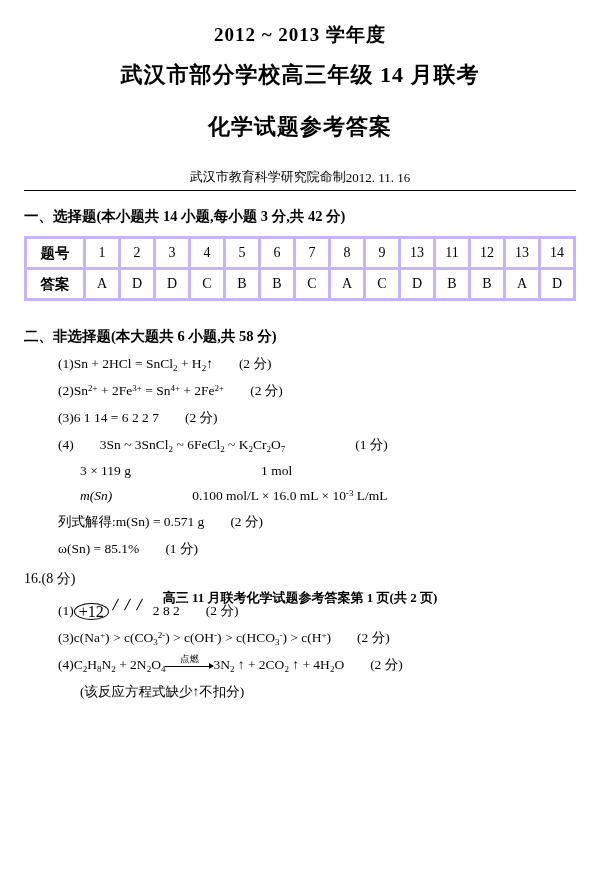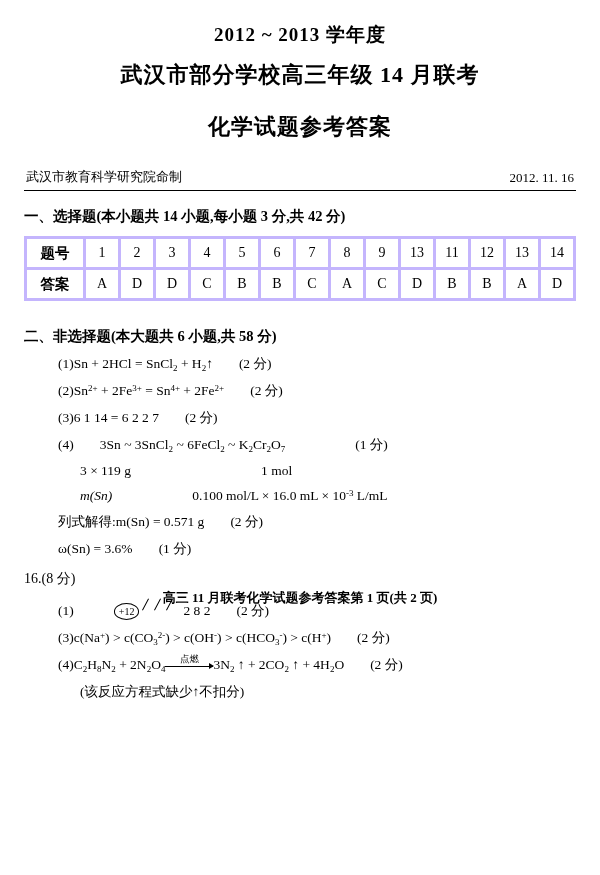--- a/index.html
+++ b/index.html
@@ -26,21 +26,21 @@
     text-align: center;
     font-weight: bold;
     letter-spacing: 1px;
   }
   .t1 { font-size: 19px; margin-top: 6px; }
   .t2 { font-size: 22px; margin-top: 12px; }
   .t3 { font-size: 22px; margin-top: 22px; }
 
   .byline-row {
     display: flex;
-    justify-content: space-between;
+    justify-content: center;
     align-items: flex-end;
     font-size: 13px;
     margin-top: 26px;
     padding: 0 2px 4px 2px;
   }
   .hr {
     border-bottom: 1.6px solid #000;
     margin: 0 0 0 0;
   }
 
@@ -92,25 +92,24 @@
   .sp-xl { width: 70px; }
 
   sub { font-size: 9px; vertical-align: -0.28em; }
   sup { font-size: 9px; vertical-align: 0.42em; }
 
   .circle-num {
     display: inline-block;
     border: 1.2px solid #000;
     border-radius: 50%;
     padding: 0 4px;
-    font-size: 10px;
+    font-size: 16px;
     line-height: 15px;
     height: 15px;
     vertical-align: middle;
-    margin-left: 40px;
   }
   .slashes {
     display: inline-block;
     position: relative;
     width: 44px;
     height: 14px;
     vertical-align: middle;
   }
   .slashes i {
     position: absolute;
@@ -247,21 +246,21 @@
 
   <div class="line indent2">
     <em>m(Sn)</em><span class="sp" style="width:80px"></span><span>0.100 mol/L × 16.0 mL × 10</span><sup>-3</sup><span> L/mL</span>
   </div>
 
   <div class="line">
     <span>列式解得:m(Sn) = 0.571 g</span><span class="sp sp-md"></span><span>(2 分)</span>
   </div>
 
   <div class="line">
-    <span>ω(Sn) = 3.6%</span><span class="sp sp-md"></span><span>(1 分)</span>
+    <span>ω(Sn) = 85.1%</span><span class="sp sp-md"></span><span>(1 分)</span>
   </div>
 
   <div class="qnum">16.(8 分)</div>
 
   <div class="line" style="margin-top:14px;">
     <span>(1)</span><span class="circle-num">+12</span><span class="slashes"><i></i><i></i><i></i></span><span>2  8  2</span><span class="sp sp-md"></span><span>(2 分)</span>
   </div>
 
 
   <div class="line">

